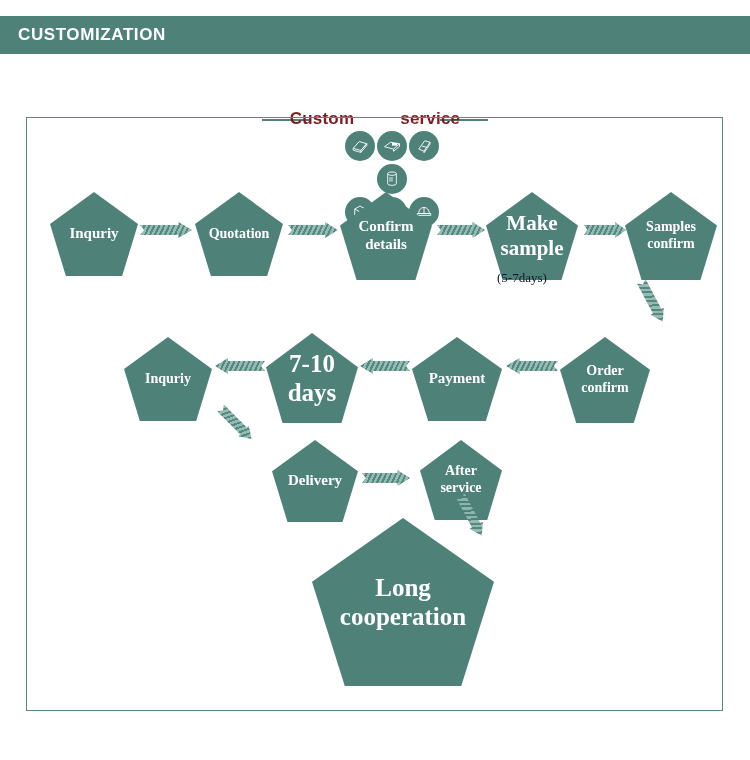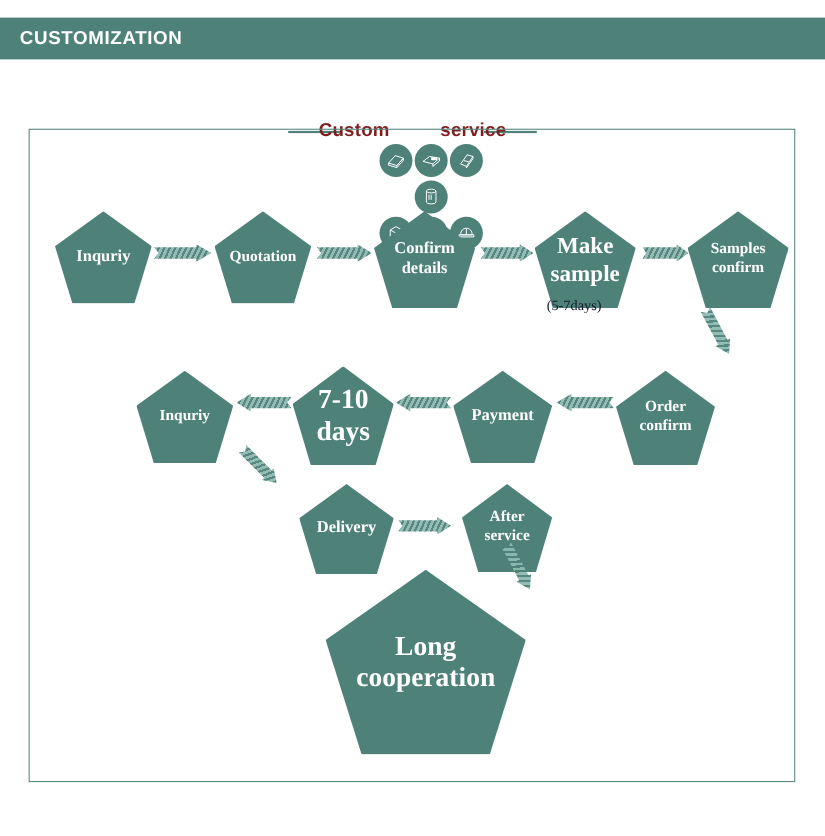--- a/index.html
+++ b/index.html
@@ -231,21 +231,21 @@
 </div>
 
 <div class="pent" style="left:272px;top:440px;width:86px;height:82px;font-size:15px;">
   <span>Delivery</span>
 </div>
 
 <div class="pent" style="left:420px;top:440px;width:82px;height:80px;font-size:14px;">
   <span>After<br>service</span>
 </div>
 
-<div class="pent" style="left:296px;top:518px;width:182px;height:168px;font-size:25px;">
+<div class="pent" style="left:312px;top:518px;width:182px;height:168px;font-size:25px;">
   <span>Long<br>cooperation</span>
 </div>
 
 <div class="arrow right" style="left:140px;top:222px;width:52px;height:16px;"></div>
 <div class="arrow right" style="left:288px;top:222px;width:50px;height:16px;"></div>
 <div class="arrow right" style="left:437px;top:222px;width:48px;height:16px;"></div>
 <div class="arrow right" style="left:584px;top:222px;width:42px;height:16px;"></div>
 
 <div class="arrow diag" style="left:629px;top:294px;width:46px;height:15px;transform:rotate(62deg);"></div>
 

